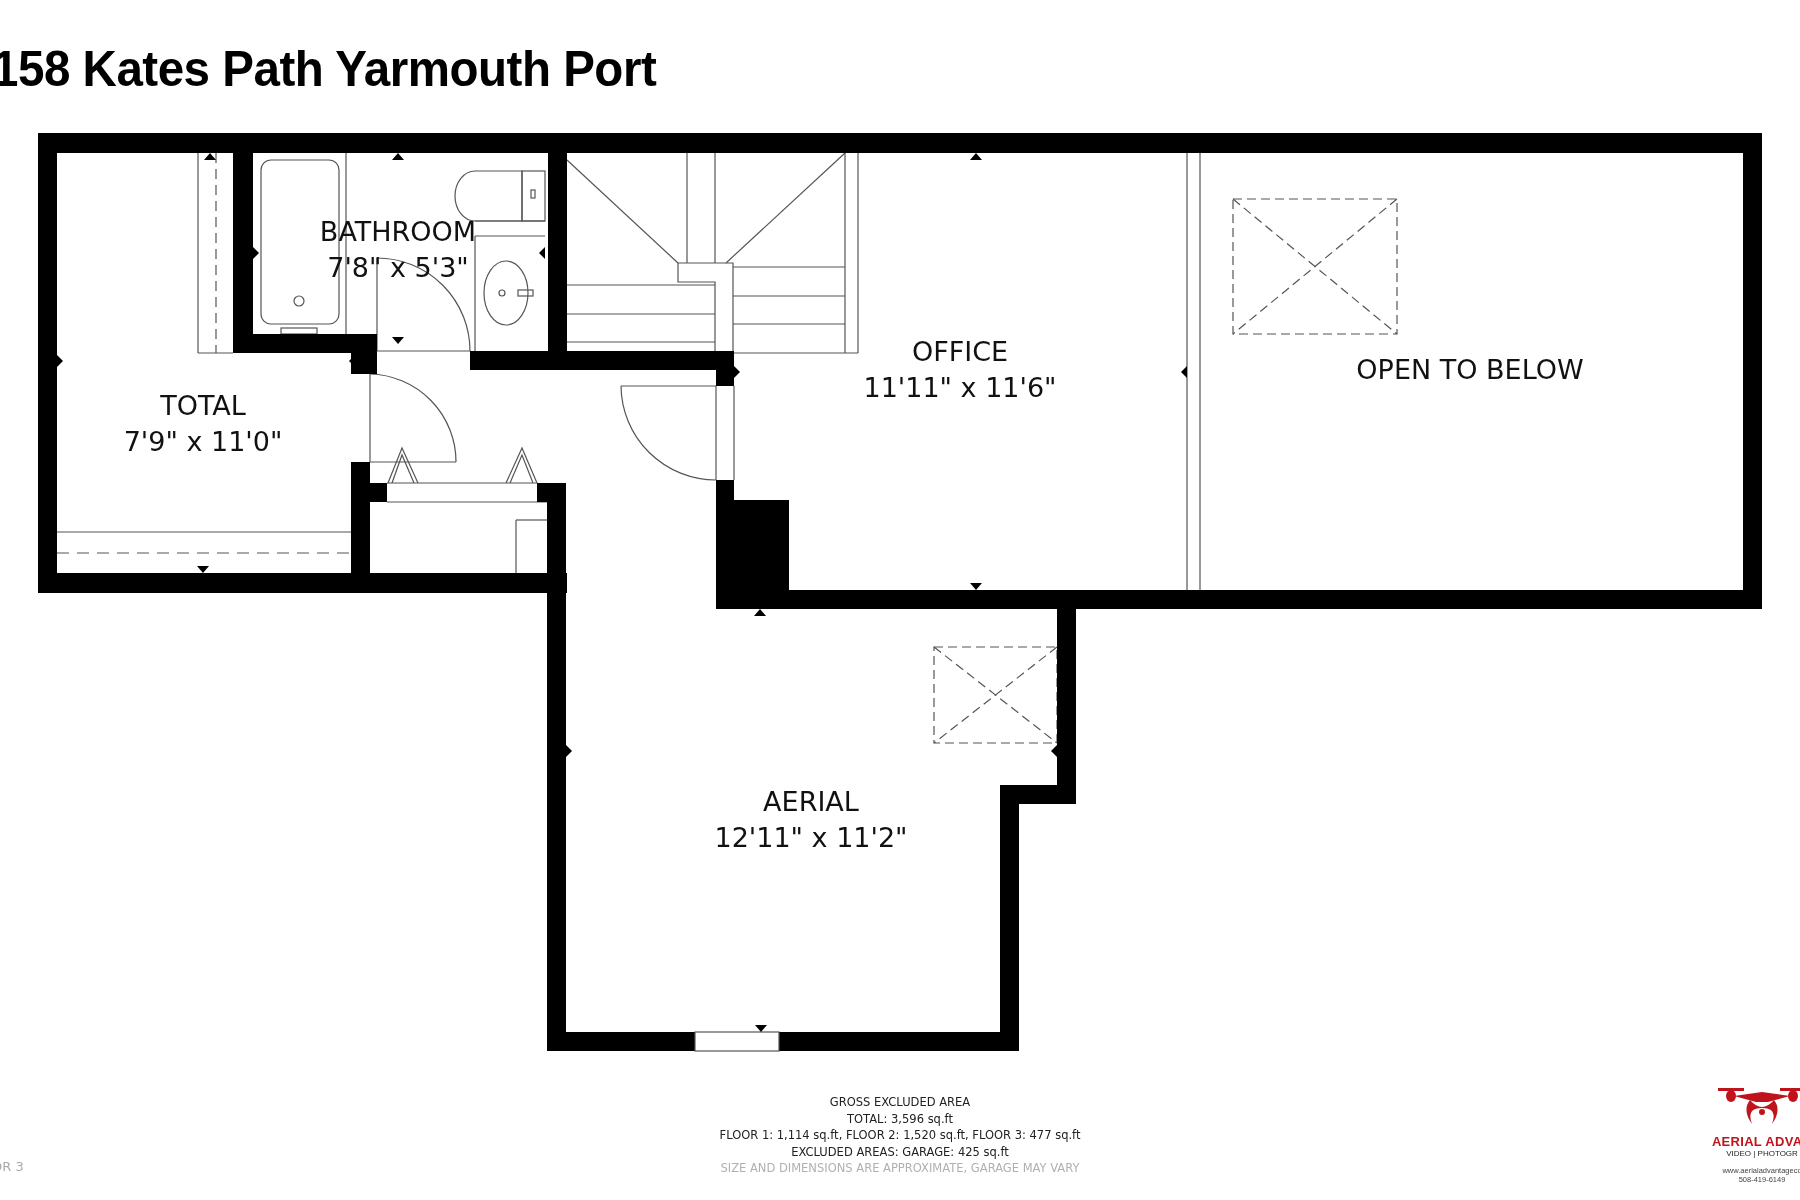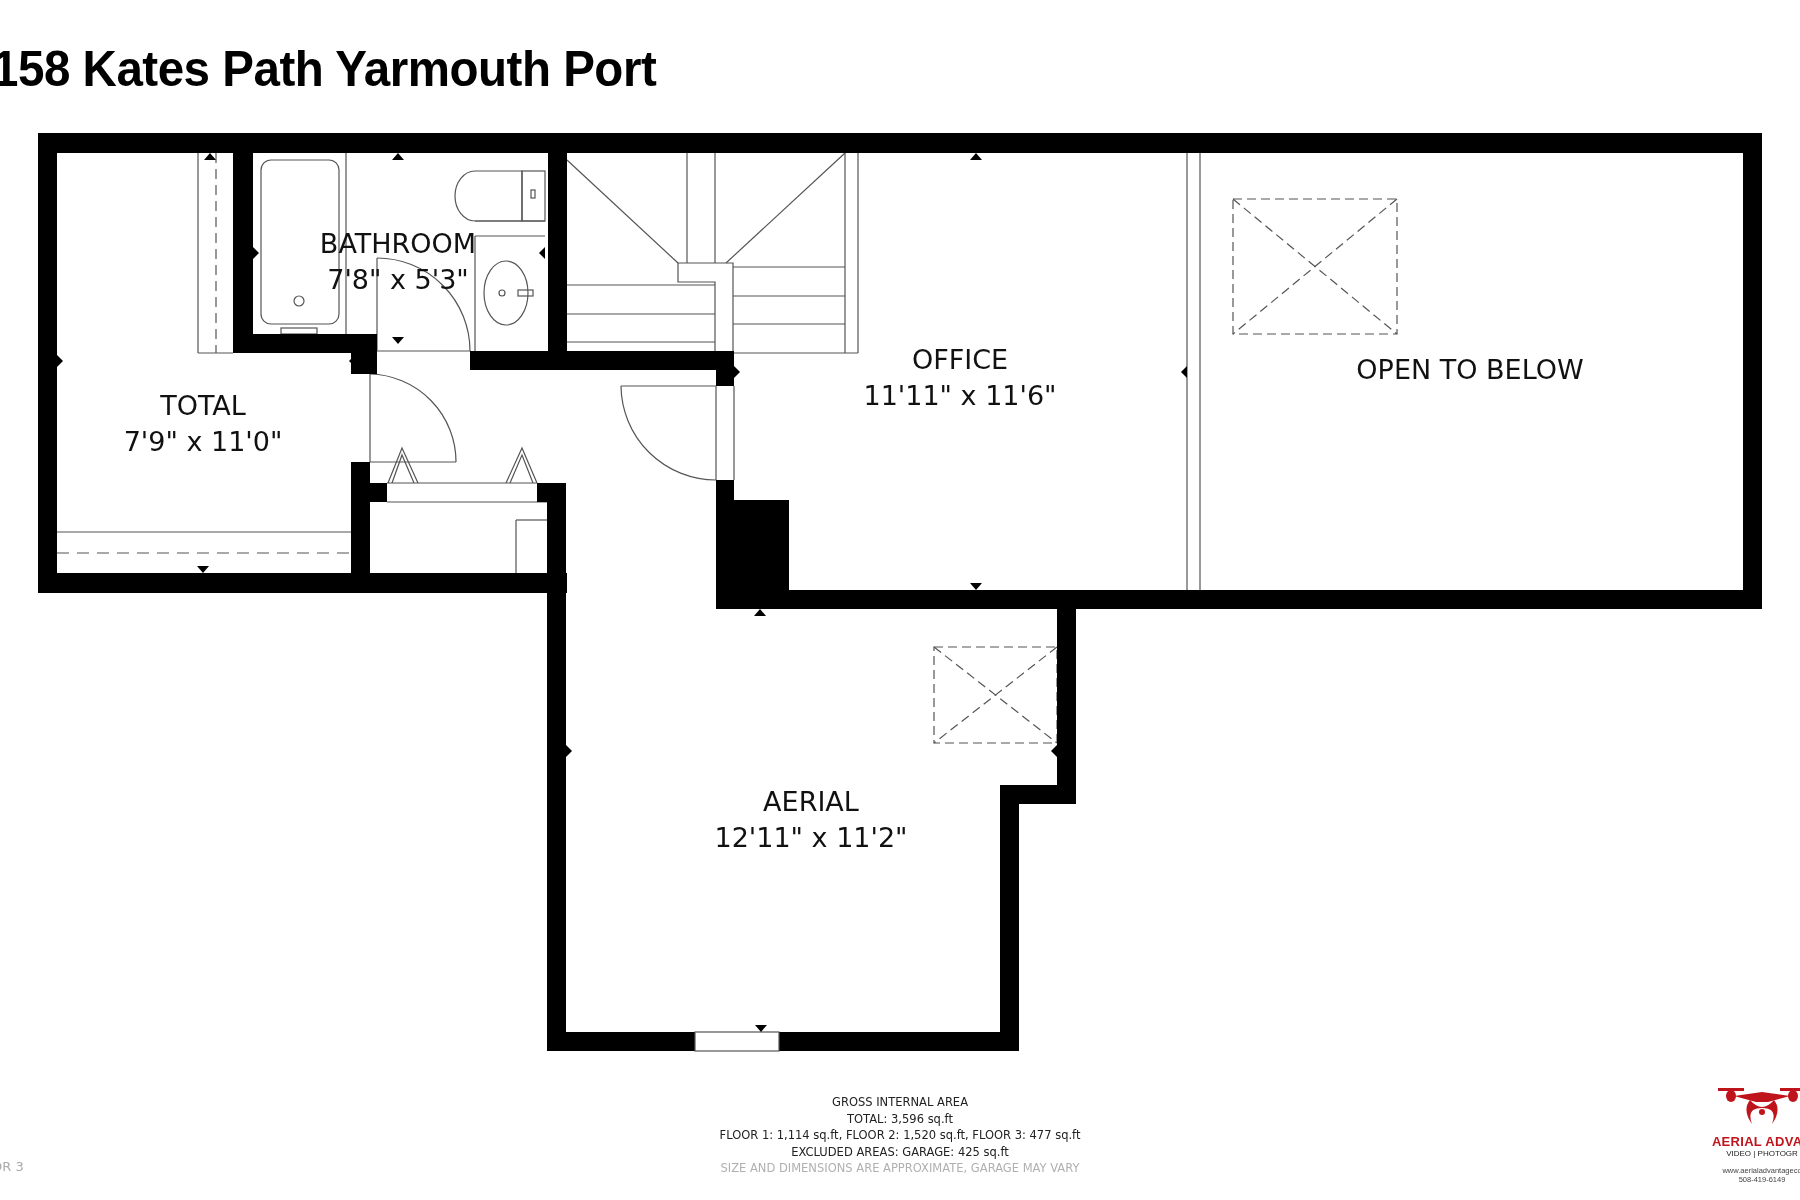--- a/index.html
+++ b/index.html
@@ -152,42 +152,42 @@
     <polygon points="734,366 740,372 734,378"></polygon>
     <polygon points="1187,366 1181,372 1187,378"></polygon>
     <polygon points="976,590 982,583 970,583"></polygon>
     <polygon points="760,609 766,616 754,616"></polygon>
     <polygon points="566,745 572,751 566,757"></polygon>
     <polygon points="1057,745 1051,751 1057,757"></polygon>
     <polygon points="761,1032 767,1025 755,1025"></polygon>
   </g>
 </svg>
 
-<div class="room-label" style="left:398px; top:226px;">
+<div class="room-label" style="left:398px; top:214px;">
   <span>BATHROOM</span>
   <span>7'8" x 5'3"</span>
 </div>
 <div class="room-label" style="left:203px; top:388px;">
   <span>TOTAL</span>
   <span>7'9" x 11'0"</span>
 </div>
-<div class="room-label" style="left:960px; top:334px;margin-top:8px;">
+<div class="room-label" style="left:960px; top:334px;">
   <span>OFFICE</span>
   <span>11'11" x 11'6"</span>
 </div>
 <div class="room-label" style="left:1470px; top:352px;">
   <span>OPEN TO BELOW</span>
 </div>
 <div class="room-label" style="left:811px; top:784px;">
   <span>AERIAL</span>
   <span>12'11" x 11'2"</span>
 </div>
 
 <div class="footer">
-  <div>GROSS INTERNAL AREA</div>
+  <div>GROSS EXCLUDED AREA</div>
   <div>TOTAL: 3,596 sq.ft</div>
   <div>FLOOR 1: 1,114 sq.ft, FLOOR 2: 1,520 sq.ft, FLOOR 3: 477 sq.ft</div>
   <div>EXCLUDED AREAS: GARAGE: 425 sq.ft</div>
   <div class="disclaimer">SIZE AND DIMENSIONS ARE APPROXIMATE, GARAGE MAY VARY</div>
 </div>
 
 <div class="floor-label" style="top:1160px;">OR 3</div>
 
 <div class="logo">
   <svg width="100" height="44" viewBox="0 0 100 44">

